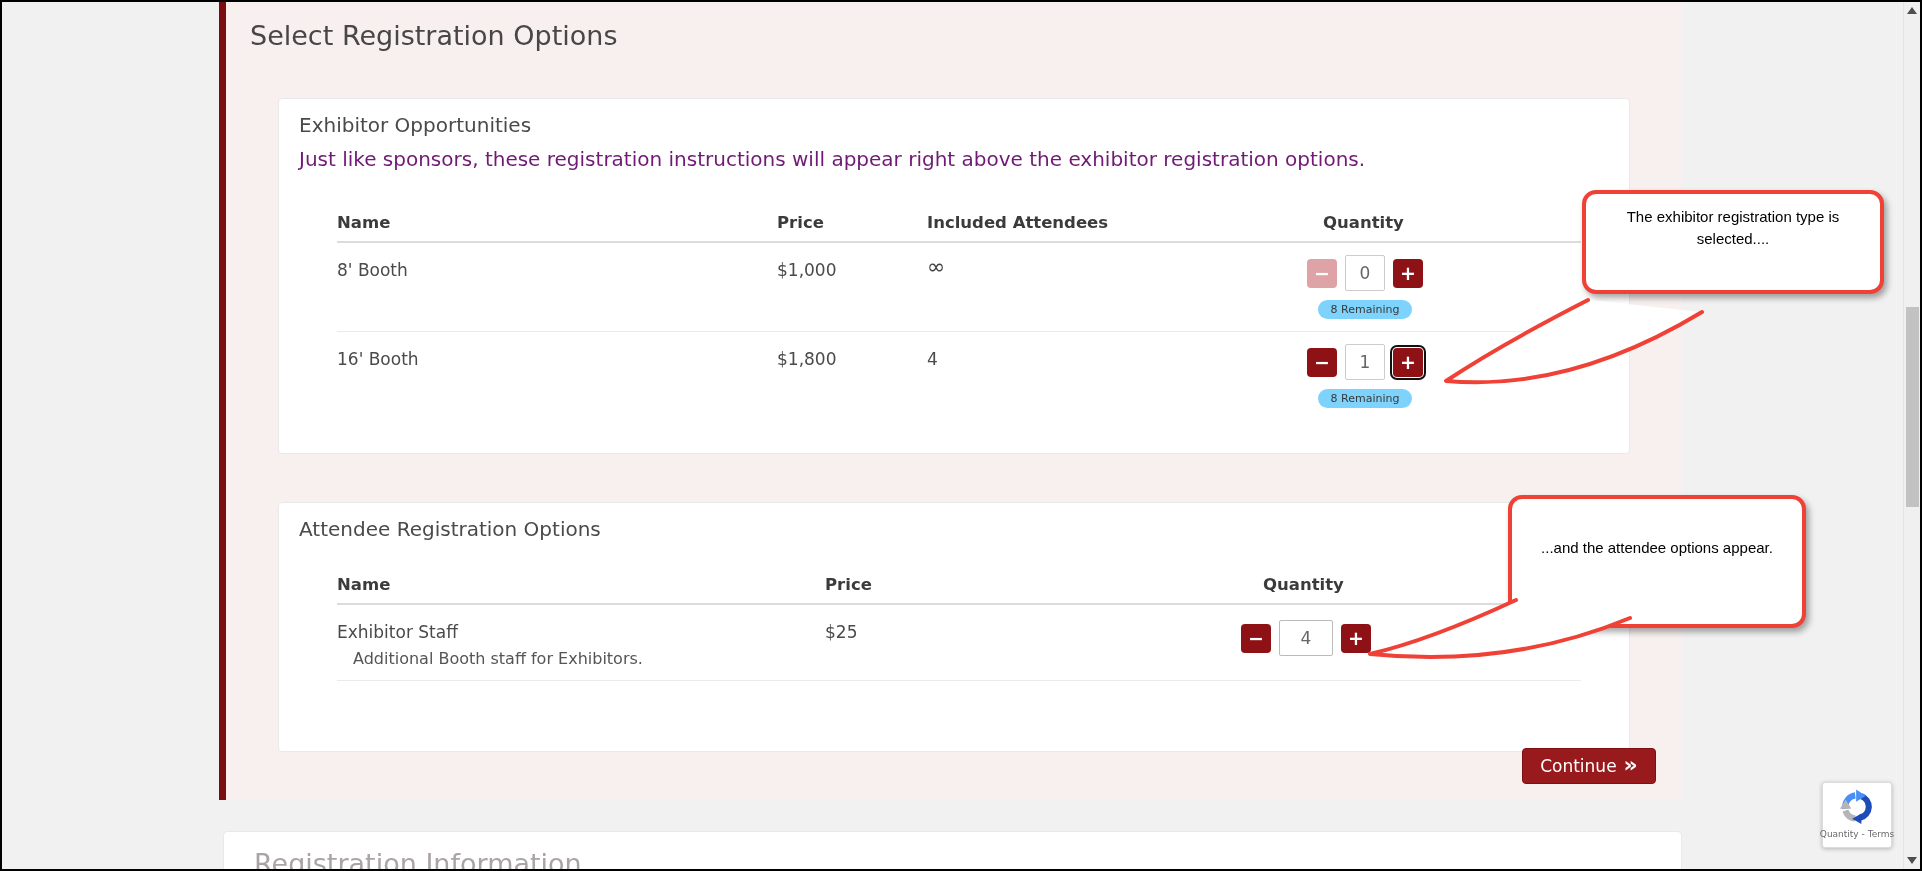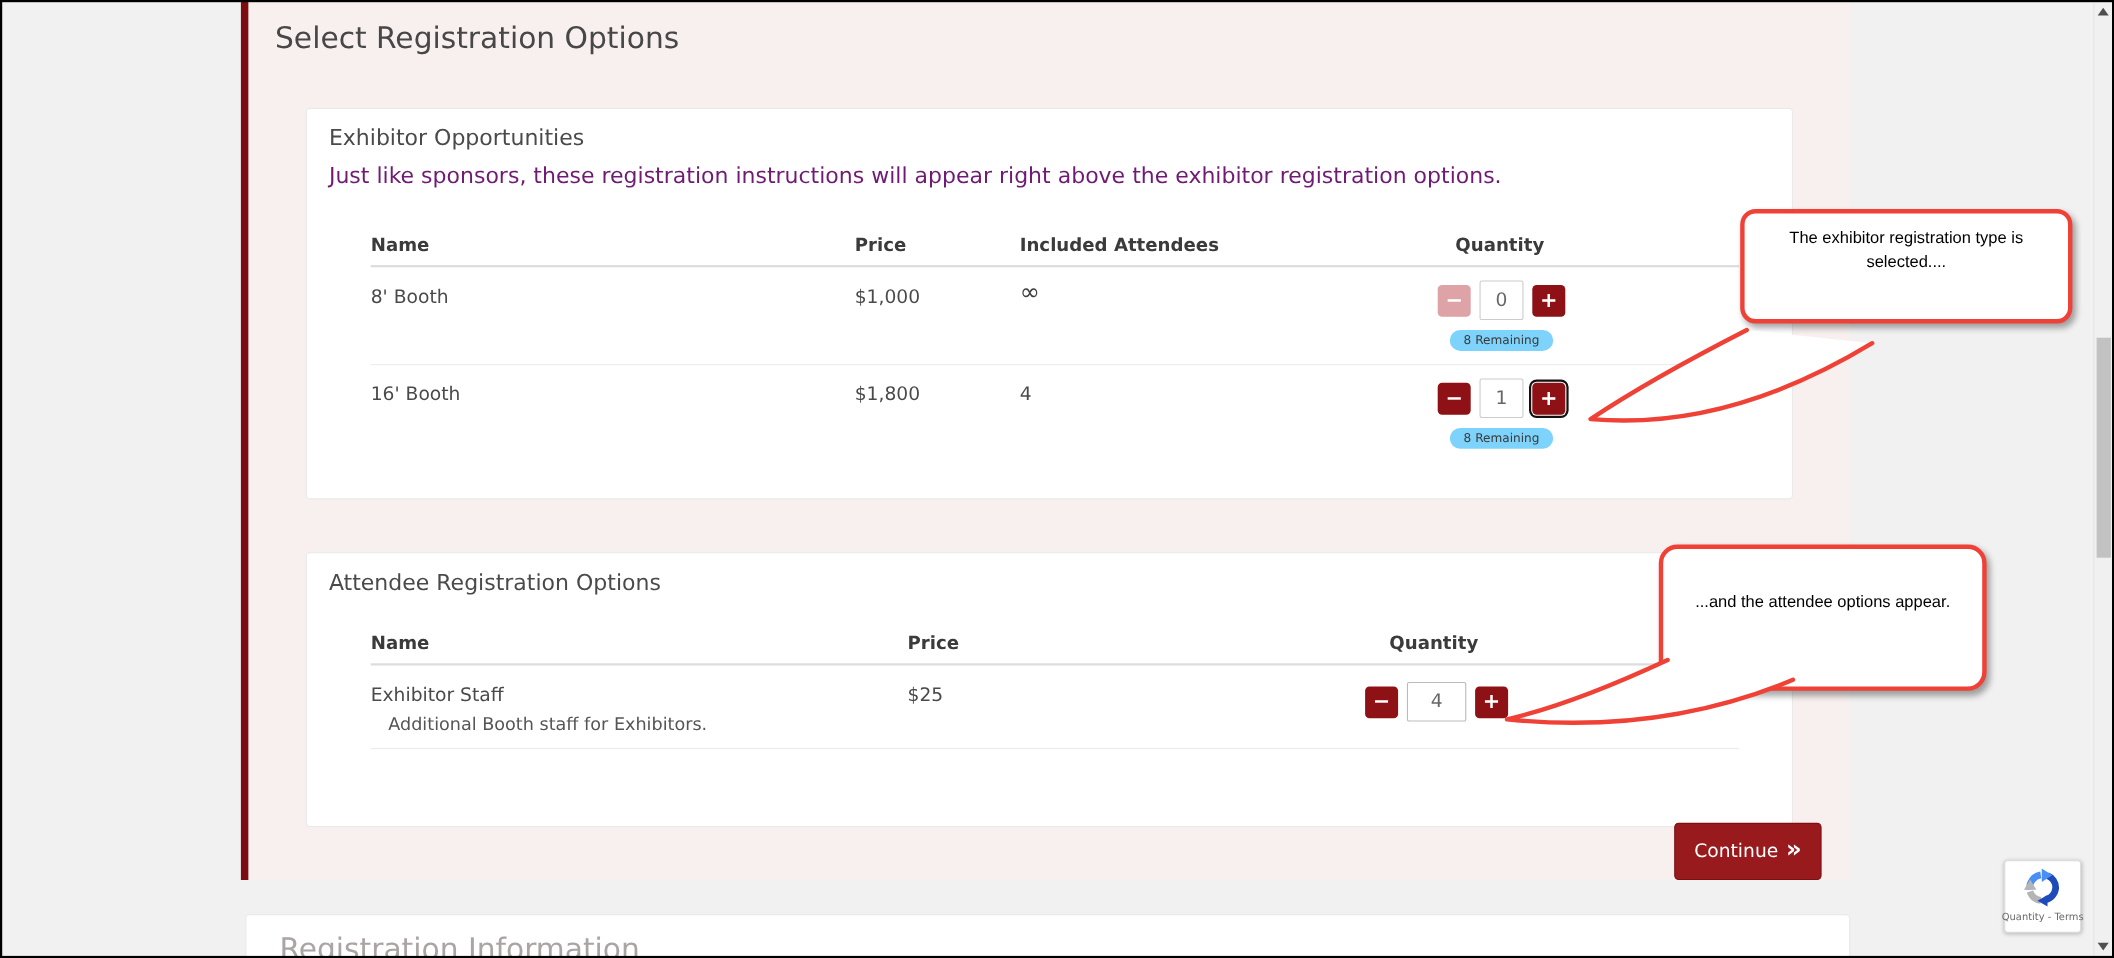--- a/index.html
+++ b/index.html
@@ -38,36 +38,36 @@
   .step-btn { width:30px; height:29px; border:none; border-radius:4px; background:#8e1215; color:#fff;
               font-size:19px; font-weight:700; line-height:1; display:flex; align-items:center; justify-content:center;
               cursor:pointer; font-family:inherit; }
   .step-btn.disabled { background:#dda3a7; }
   .step-btn.focused { box-shadow:0 0 0 1px #fff, 0 0 0 3px #111; }
   .qty-input { width:40px; height:36px; border:1px solid #ccc; border-radius:2px; text-align:center;
                font-size:17px; color:#666; background:#fff; font-family:inherit; }
   .qty-input.wide { width:54px; border-color:#bbb; }
   .remaining { margin-top:9px; background:#7dd3fc; color:#3a3a3a; font-size:11px; padding:3px 13px; border-radius:13px; white-space:nowrap; }
 
-  .continue-btn { position:absolute; left:1303px; top:748px; min-width:134px; height:52px; background:#981a1d;
+  .continue-btn { position:absolute; left:1303px; top:748px; min-width:134px; height:36px; background:#981a1d;
                   border:1px solid #7e1013; border-radius:4px; color:#fff; font-size:17px; font-family:inherit;
                   display:flex; align-items:center; justify-content:center; gap:7px; padding:0 16px; cursor:pointer; }
   .continue-btn .chev { font-size:22px; font-weight:700; line-height:1; margin-top:-2px; }
 
   
   .card3 { left:223px; top:831px; width:1459px; height:120px; padding:16px 30px; }
   .card3 h1 { font-size:27px; font-weight:400; color:#aba4a4; }
 
   
   .callout { position:absolute; background:#fff; border:4px solid #ef4136; border-radius:14px;
              box-shadow:3px 4px 6px rgba(0,0,0,.35); display:flex; align-items:center; justify-content:center;
              text-align:center; font-family:"Liberation Sans","DejaVu Sans",sans-serif; font-size:15px; color:#000;
              line-height:1.45; z-index:20; }
   .callout1 { left:1582px; top:190px; width:302px; height:104px; padding:0 26px 28px; }
-  .callout2 { left:1508px; top:495px; width:298px; height:133px; padding:0 26px 28px;border-radius:17px; }
+  .callout2 { left:1508px; top:495px; width:298px; height:133px; padding:0 26px 28px; }
   .tails { position:absolute; inset:0; width:1922px; height:871px; z-index:21; pointer-events:none; }
 
   
   .recaptcha { position:absolute; left:1822px; top:782px; width:70px; height:66px; background:#fff;
                border:1px solid #dcdcdc; border-radius:3px; box-shadow:0 1px 4px rgba(0,0,0,.25);
                display:flex; flex-direction:column; align-items:center; padding-top:3px; z-index:30; }
   .rc-links { font-size:9px; color:#6b6b6b; margin-top:1px; white-space:nowrap; }
   .rc-links a { color:#6b6b6b; text-decoration:none; }
 
   

